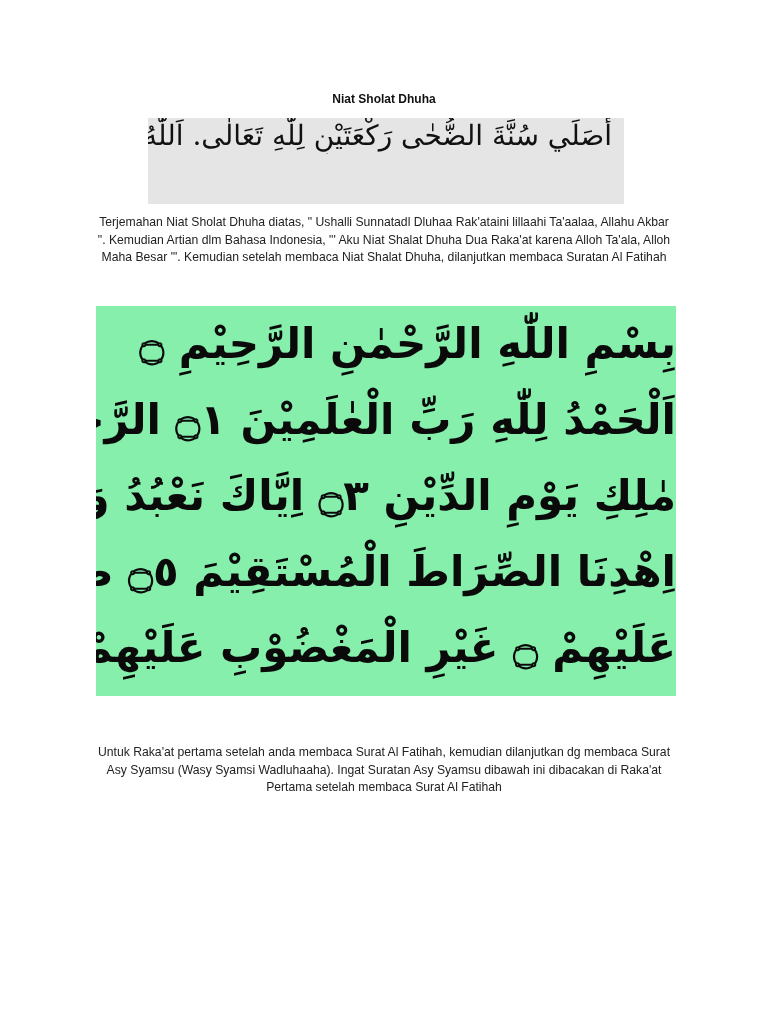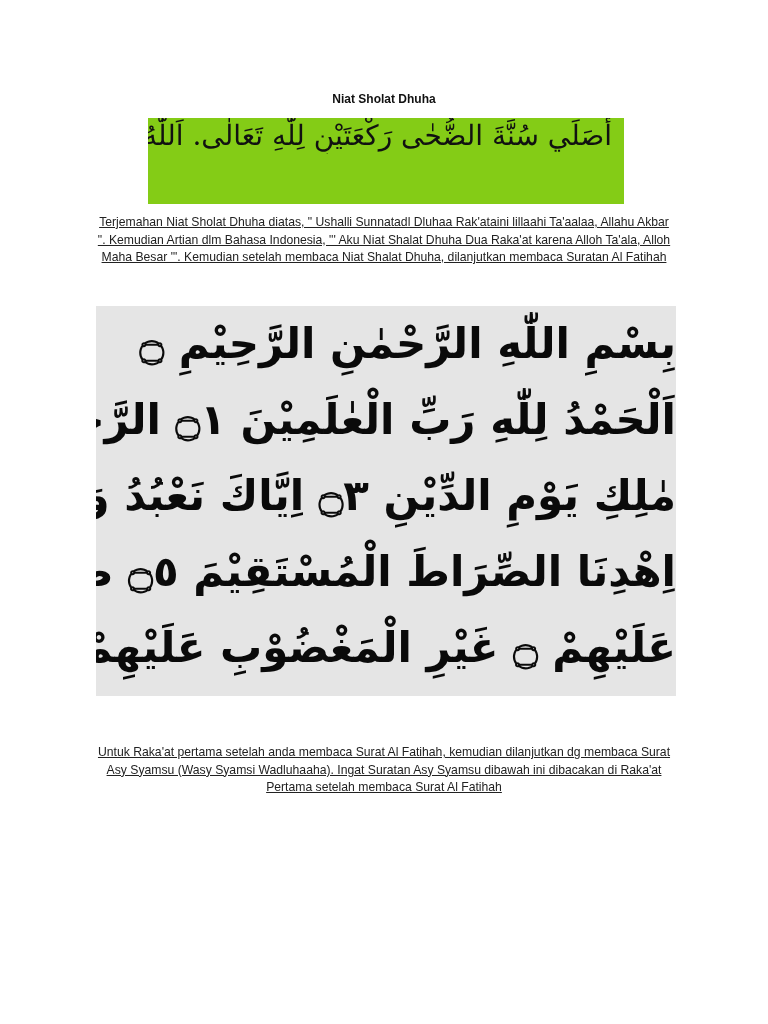--- a/index.html
+++ b/index.html
@@ -24,21 +24,21 @@
       font-weight: bold;
       font-size: 12px;
       color: #111;
     }
     .niat-image {
       position: absolute;
       top: 118px;
       left: 148px;
       width: 476px;
       height: 86px;
-      background: #84cc16;
+      background: #e5e5e5;
       direction: rtl;
       font-family: "DejaVu Serif", serif;
       color: #111;
     }
     .niat-line {
       display: block;
       text-align: right;
       padding-right: 12px;
       font-size: 28px;
       line-height: 36px;
@@ -46,31 +46,30 @@
       overflow: hidden;
     }
     .para {
       position: absolute;
       left: 96px;
       width: 576px;
       text-align: center;
       font-size: 12.2px;
       line-height: 17.5px;
       color: #222;
-      text-decoration: underline;
     }
     .para-1 { top: 214px; }
     .para-2 { top: 712px; margin-top: 32px; }
     .fatihah-image {
       position: absolute;
       top: 306px;
       left: 96px;
       width: 580px;
       height: 390px;
-      background: #e5e5e5;
+      background: #86efac;
       direction: rtl;
       font-family: "DejaVu Sans", sans-serif;
       font-weight: bold;
       color: #0a0a0a;
     }
     .fatihah-line {
       display: block;
       text-align: center;
       font-size: 42px;
       line-height: 76px;

